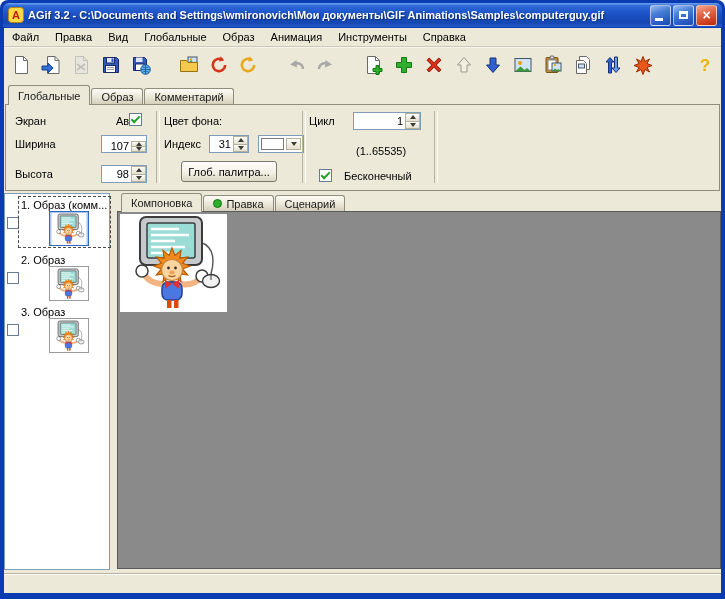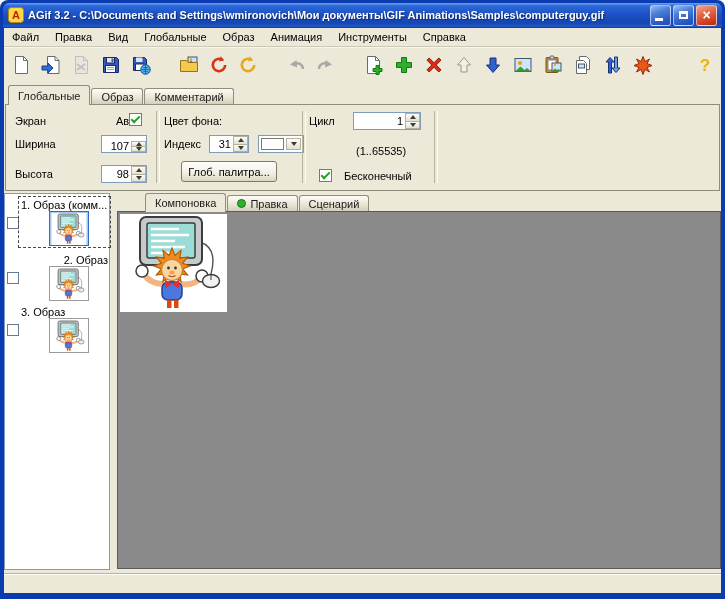--- a/index.html
+++ b/index.html
@@ -31,21 +31,21 @@
   .toolbar { position:absolute; left:0; top:19px; width:100%; height:34px; border-top:1px solid #f6f4ec;
     box-shadow:0 -1px 0 #cdc9b8; display:flex; align-items:center; padding-left:4px; box-sizing:border-box; }
   .tbtn { width:26px; height:26px; margin-right:3px; display:flex; align-items:center; justify-content:center;
     border:1px solid transparent; border-radius:2px; }
   .tgap { width:18px; flex:0 0 auto; }
   .tgap2 { width:32px; flex:0 0 auto; }
 
   
   .tabs { position:absolute; display:flex; align-items:flex-end; }
   .main-tabs { left:4px; top:57px; height:20px; z-index:5; }
-  .view-tabs { left:117px; top:165px; height:19px; z-index:4;margin-left:24px; }
+  .view-tabs { left:117px; top:165px; height:19px; z-index:4; }
   .tab { height:16px; padding:0 9px; font-size:11px; display:flex; align-items:center; gap:4px;
     background:linear-gradient(180deg,#fefcf6,#e8e4d4 60%,#d4cfba); border:1px solid #8f8d7c; border-bottom:none;
     border-radius:3px 3px 0 0; margin-right:1px; margin-bottom:1px; color:#1a1a1a; box-sizing:border-box; }
   .main-tabs .tab.active { height:20px; margin-bottom:0; background:#ece9d8; }
   .view-tabs .tab.active { height:19px; margin-bottom:0; background:#ece9d8; }
   .tab-dot { width:7px; height:7px; border-radius:50%; background:#2fae2f; border:1px solid #0f7a0f; flex:0 0 auto; }
 
   
   .global-panel { position:absolute; left:1px; top:76px; width:715px; height:87px; background:#ece9d8;
     border:1px solid #8f8d7c; box-sizing:border-box; z-index:1; }
@@ -395,21 +395,21 @@
       <div class="frame-item" style="top:2px;" data-selected="true">
         <div class="frame-label">1. Образ (комм...</div>
         <div class="thumb">
             <svg width="36" height="32">
               <use href="#guy" xlink:href="#guy"></use>
             </svg>
           </div>
       </div>
 
       <span class="cb small" style="left:2px;top:78px;" data-checked="false"></span>
-      <div class="frame-item" style="top:57px;text-align:right;" data-selected="false">
+      <div class="frame-item" style="top:57px;" data-selected="false">
         <div class="frame-label">2. Образ</div>
         <div class="thumb">
             <svg width="36" height="32">
               <use href="#guy" xlink:href="#guy"></use>
             </svg>
           </div>
       </div>
 
       <span class="cb small" style="left:2px;top:130px;" data-checked="false"></span>
       <div class="frame-item" style="top:109px;" data-selected="false">

